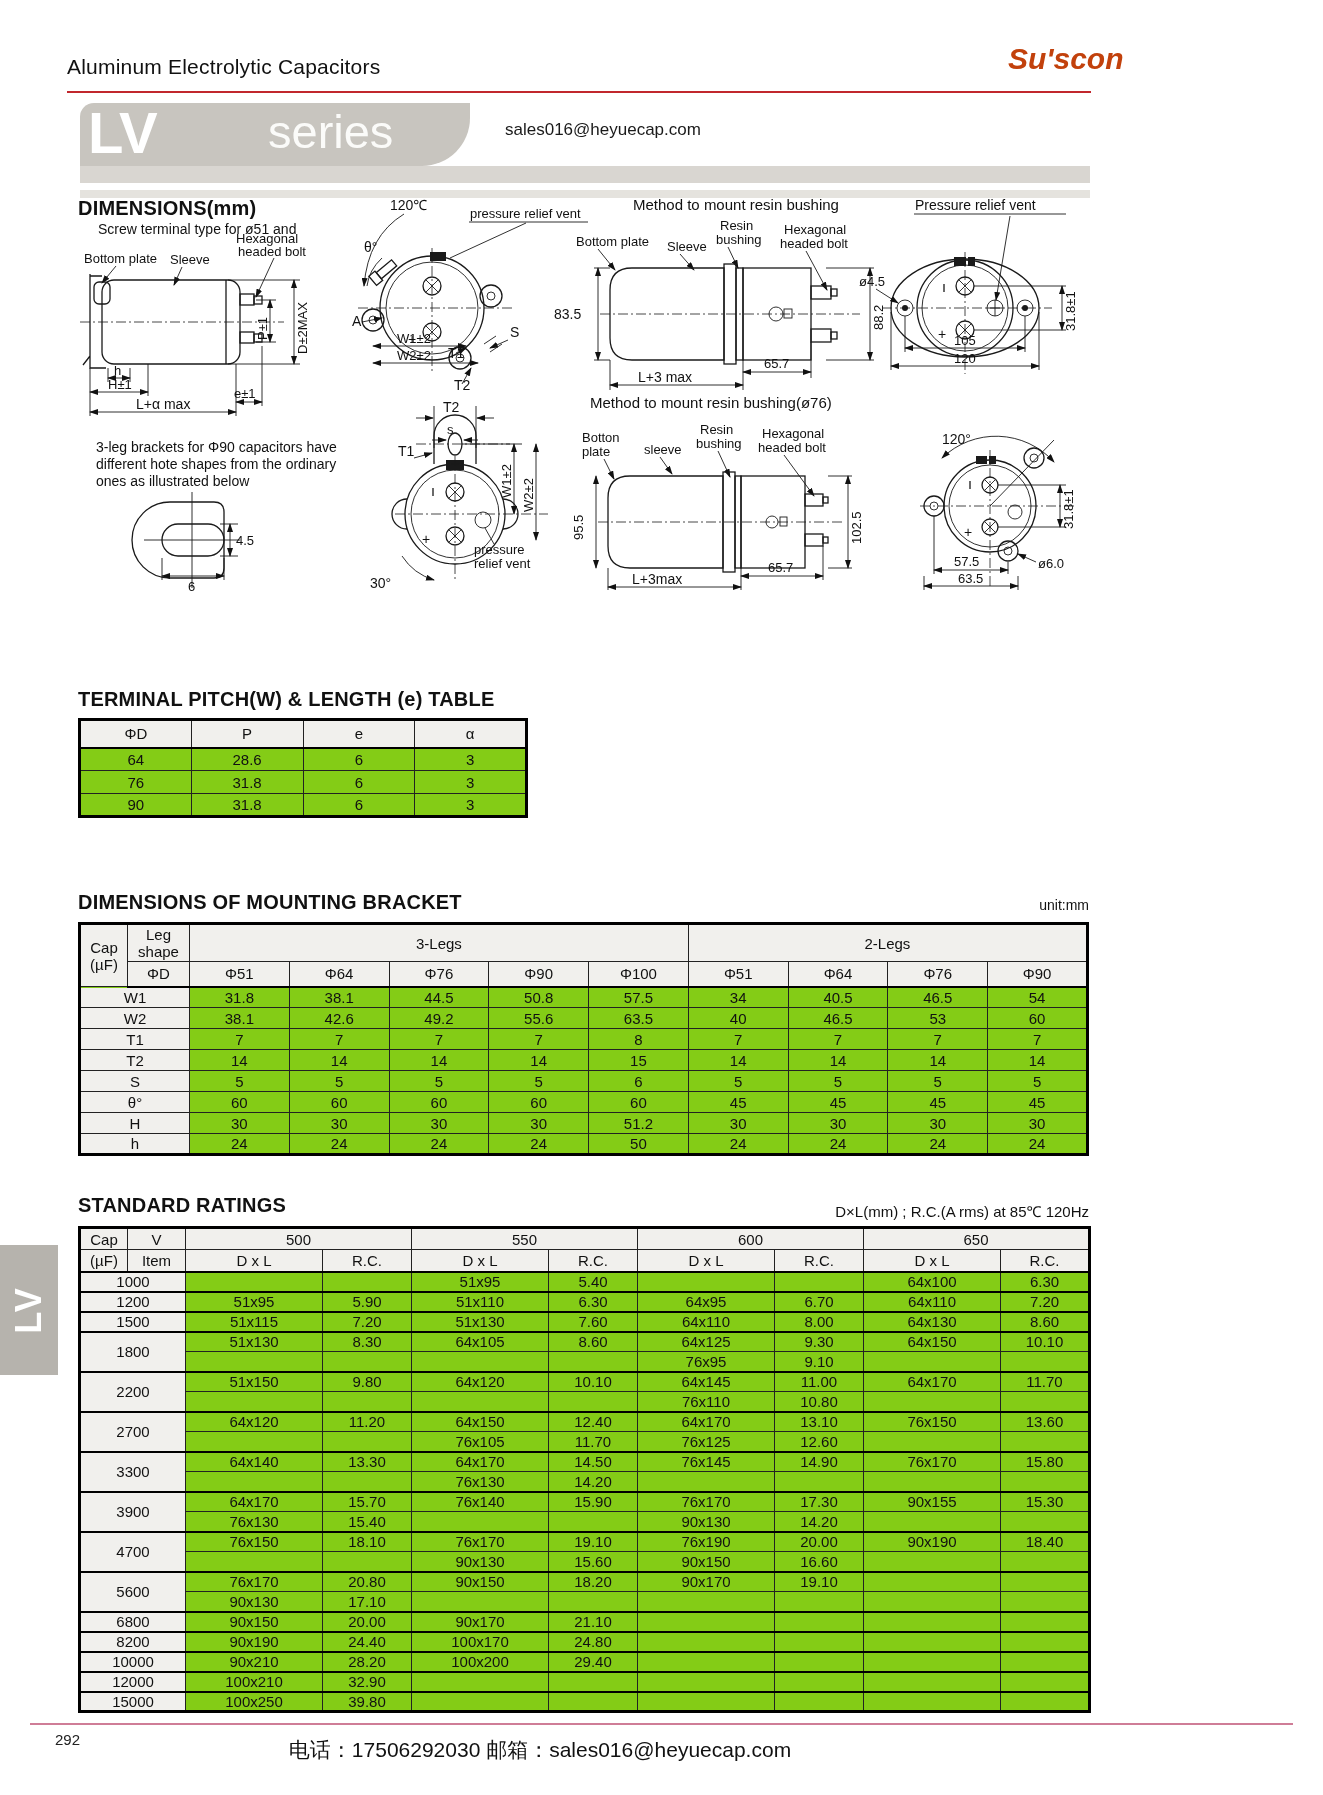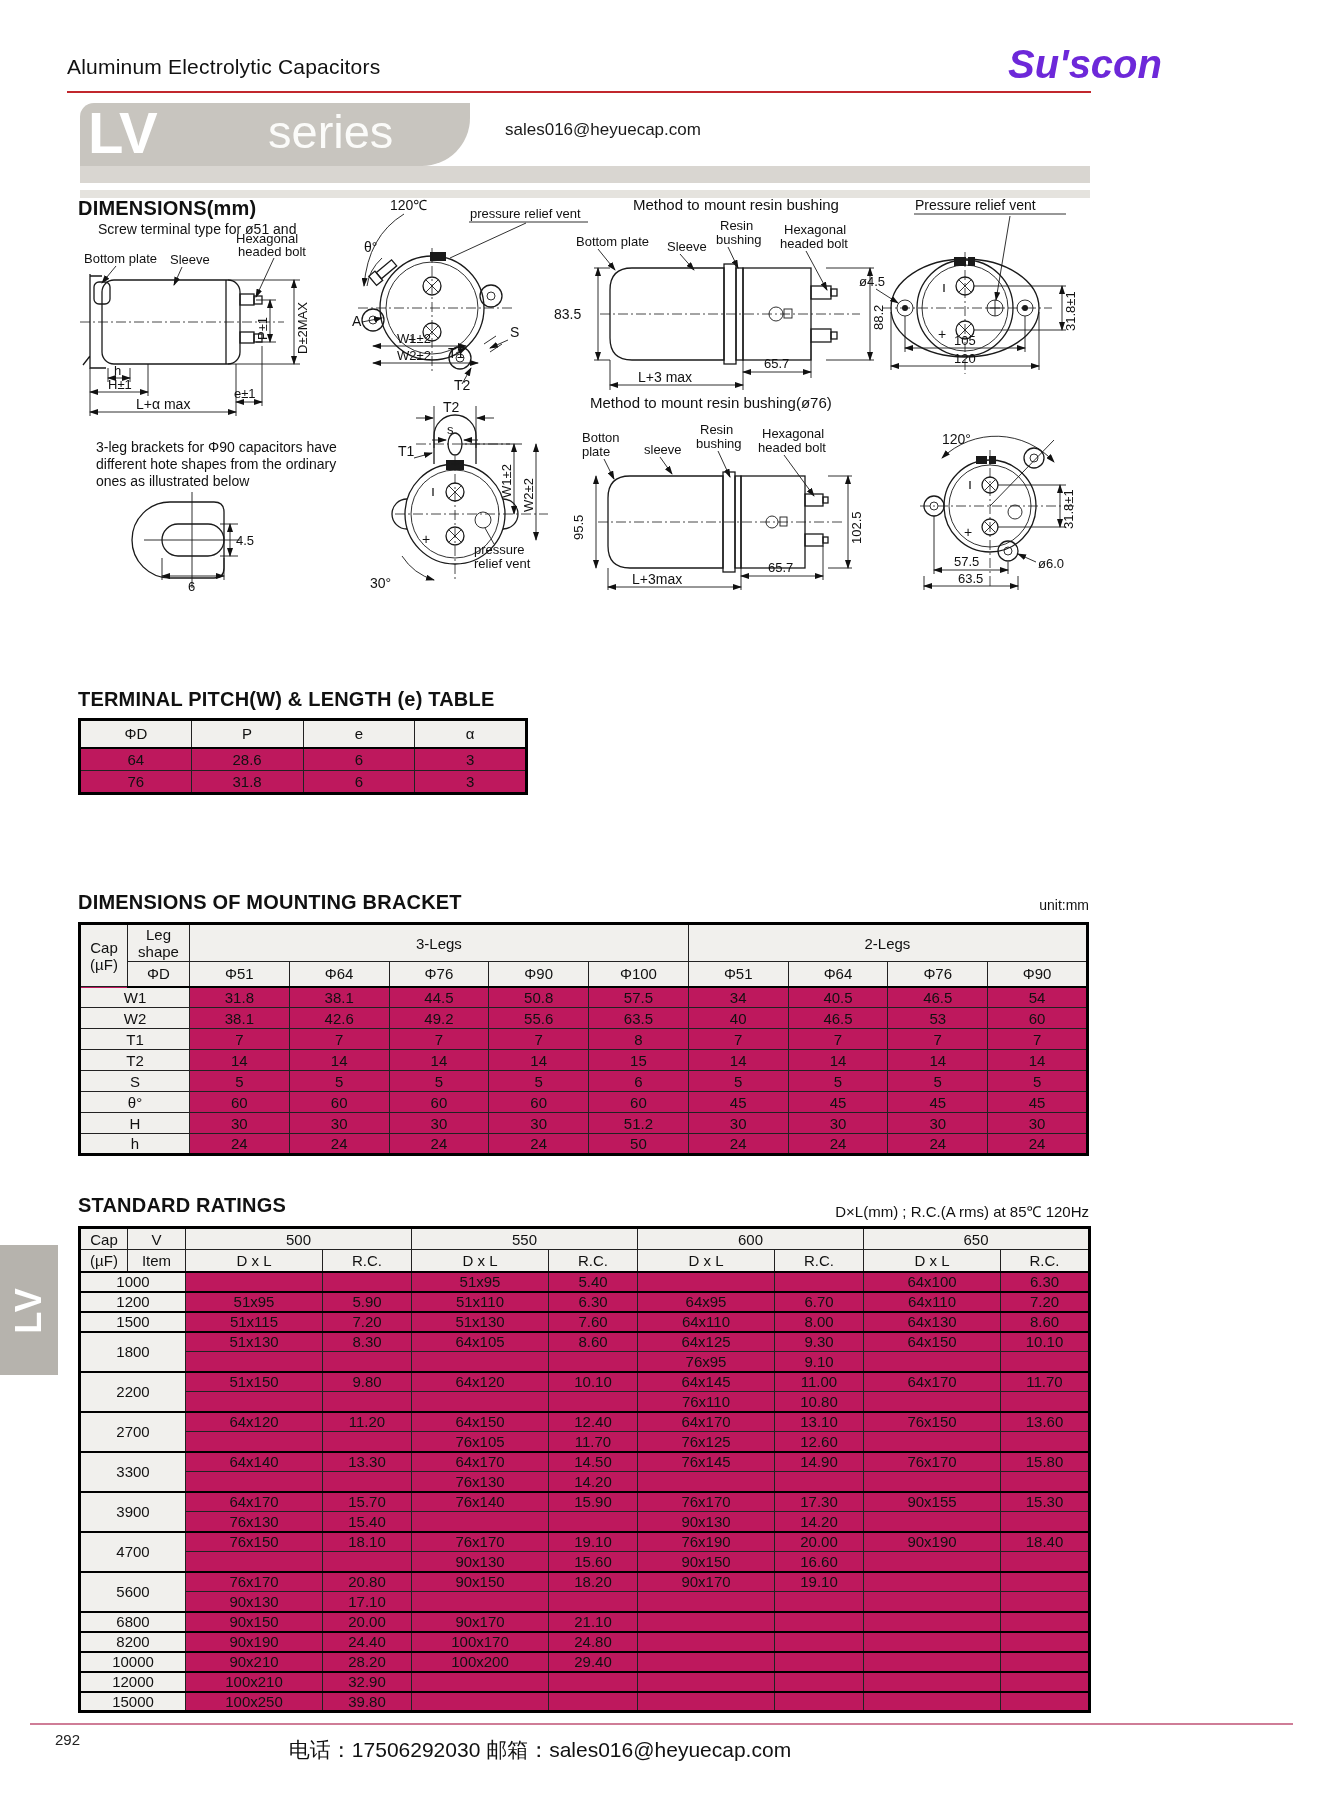--- a/index.html
+++ b/index.html
@@ -5,39 +5,39 @@
   * { margin:0; padding:0; box-sizing:border-box; }
   html,body { background:#ffffff; }
   body {
     width:1323px; height:1795px; position:relative;
     font-family:"Liberation Sans", sans-serif; color:#111;
   }
   .abs { position:absolute; }
 
   
   .doc-title { left:67px; top:55px; font-size:21px; font-weight:normal; letter-spacing:.2px; }
-  .brand { left:1008px; top:42px; font-size:40px; font-weight:bold; font-style:italic; color:#6d28d9; }
+  .brand { left:1008px; top:42px; font-size:30px; font-weight:bold; font-style:italic; color:#c2410c; }
   .red-rule { left:67px; top:91px; width:1024px; height:2px; background:#c1272d; }
   .series-banner { left:80px; top:103px; width:390px; height:63px; background:#c8c5bf; border-radius:14px 0 48px 0; }
   .series-code { left:88px; top:99px; font-size:58px; font-weight:bold; color:#ffffff; }
   .series-word { left:268px; top:104px; font-size:47px; color:#fbfbf9; }
   .email { left:505px; top:120px; font-size:17px; color:#1a1a1a; }
   .band1 { left:80px; top:166px; width:1010px; height:17px; background:#d9d6d1; }
   .band2 { left:80px; top:190px; width:1010px; height:8px; background:#e5e3de; }
 
   .h2 { font-size:20px; font-weight:bold; letter-spacing:.2px;text-align:center; }
   .hd-dim { left:78px; top:197px; }
   .hd-term { left:78px; top:688px; }
   .hd-brk { left:78px; top:891px; }
   .unit-note { left:1000px; top:897px; width:89px; text-align:right; font-size:14px; }
   .hd-rate { left:78px; top:1194px; }
   .rate-note { left:760px; top:1201px; width:329px; text-align:right; font-size:15px; }
 
   
-  table { border-collapse:collapse; table-layout:fixed; background:#be185d; }
+  table { border-collapse:collapse; table-layout:fixed; background:#84cc16; }
   th,td { border:1px solid #222; text-align:center; vertical-align:middle; font-weight:normal; white-space:nowrap; overflow:hidden; }
 
   #terminal-table { left:78px; top:718px; width:450px; font-size:15px; border:3px solid #000; }
   #terminal-table th { height:28px; background:#f1f0ed; border-bottom:2px solid #000; }
   #terminal-table td { height:23px; }
 
   #bracket-table { left:78px; top:922px; width:1011px; font-size:15px; border:3px solid #000; }
   #bracket-table thead tr:first-child th { height:38px; }
   #bracket-table thead tr:last-child th { height:25px; border-bottom:2px solid #000; }
   #bracket-table thead th, #bracket-table tbody th { background:#f1f0ed; }
@@ -421,20 +421,26 @@
         <td>28.6</td>
         <td>6</td>
         <td>3</td>
       </tr>
       <tr>
         <td>76</td>
         <td>31.8</td>
         <td>6</td>
         <td>3</td>
       </tr>
+      <tr>
+        <td>90</td>
+        <td>31.8</td>
+        <td>6</td>
+        <td>3</td>
+      </tr>
     </tbody>
 </table>
 
 <div class="abs h2 hd-brk">DIMENSIONS OF MOUNTING BRACKET</div>
 <div class="abs unit-note">unit:mm</div>
 <table class="abs" id="bracket-table">
   <colgroup>
       <col style="width:48px">
       <col style="width:62px">
     </colgroup>

